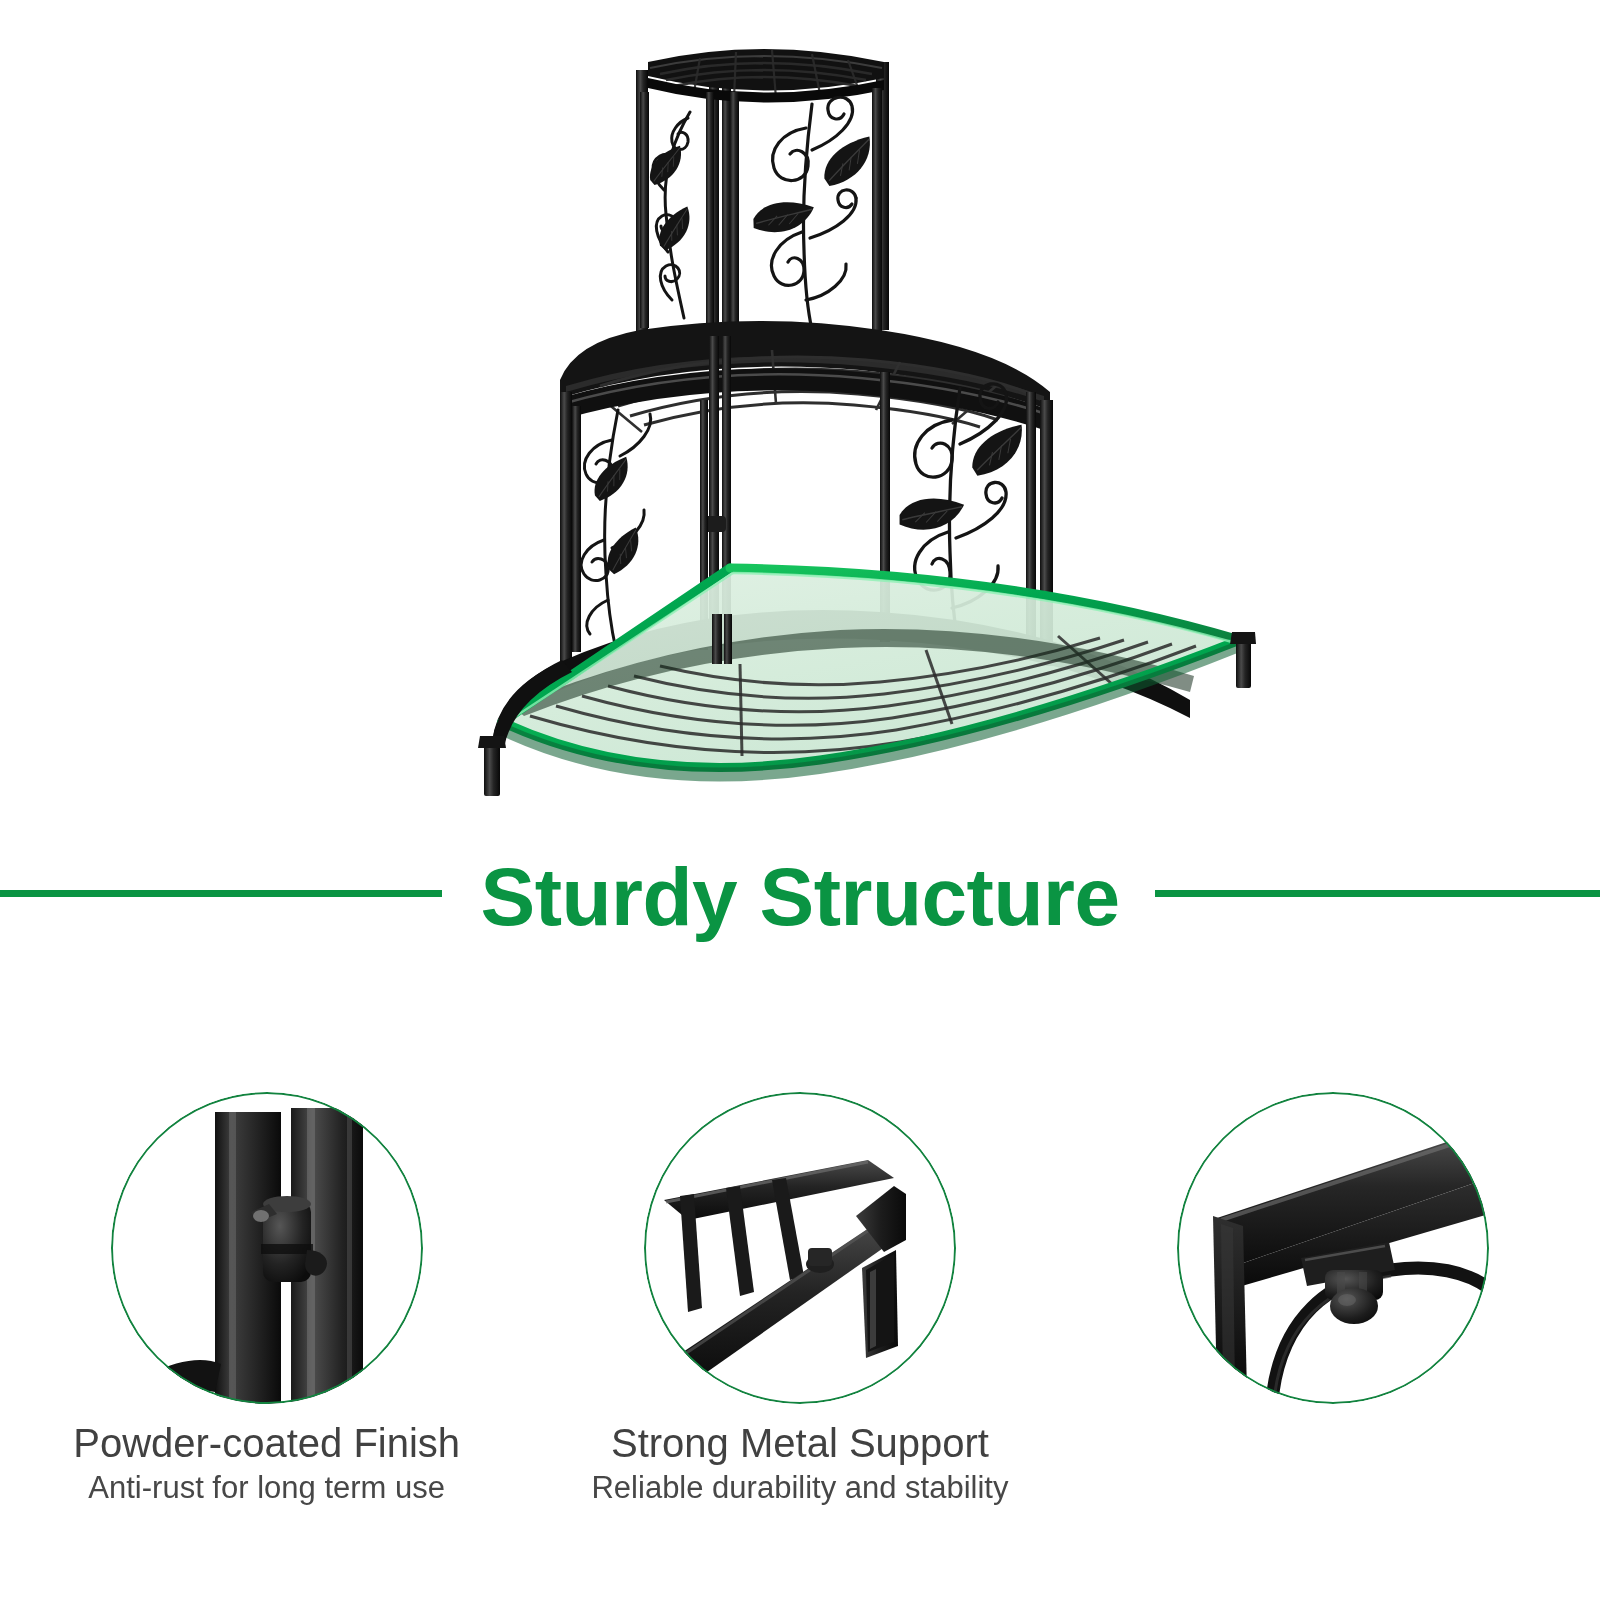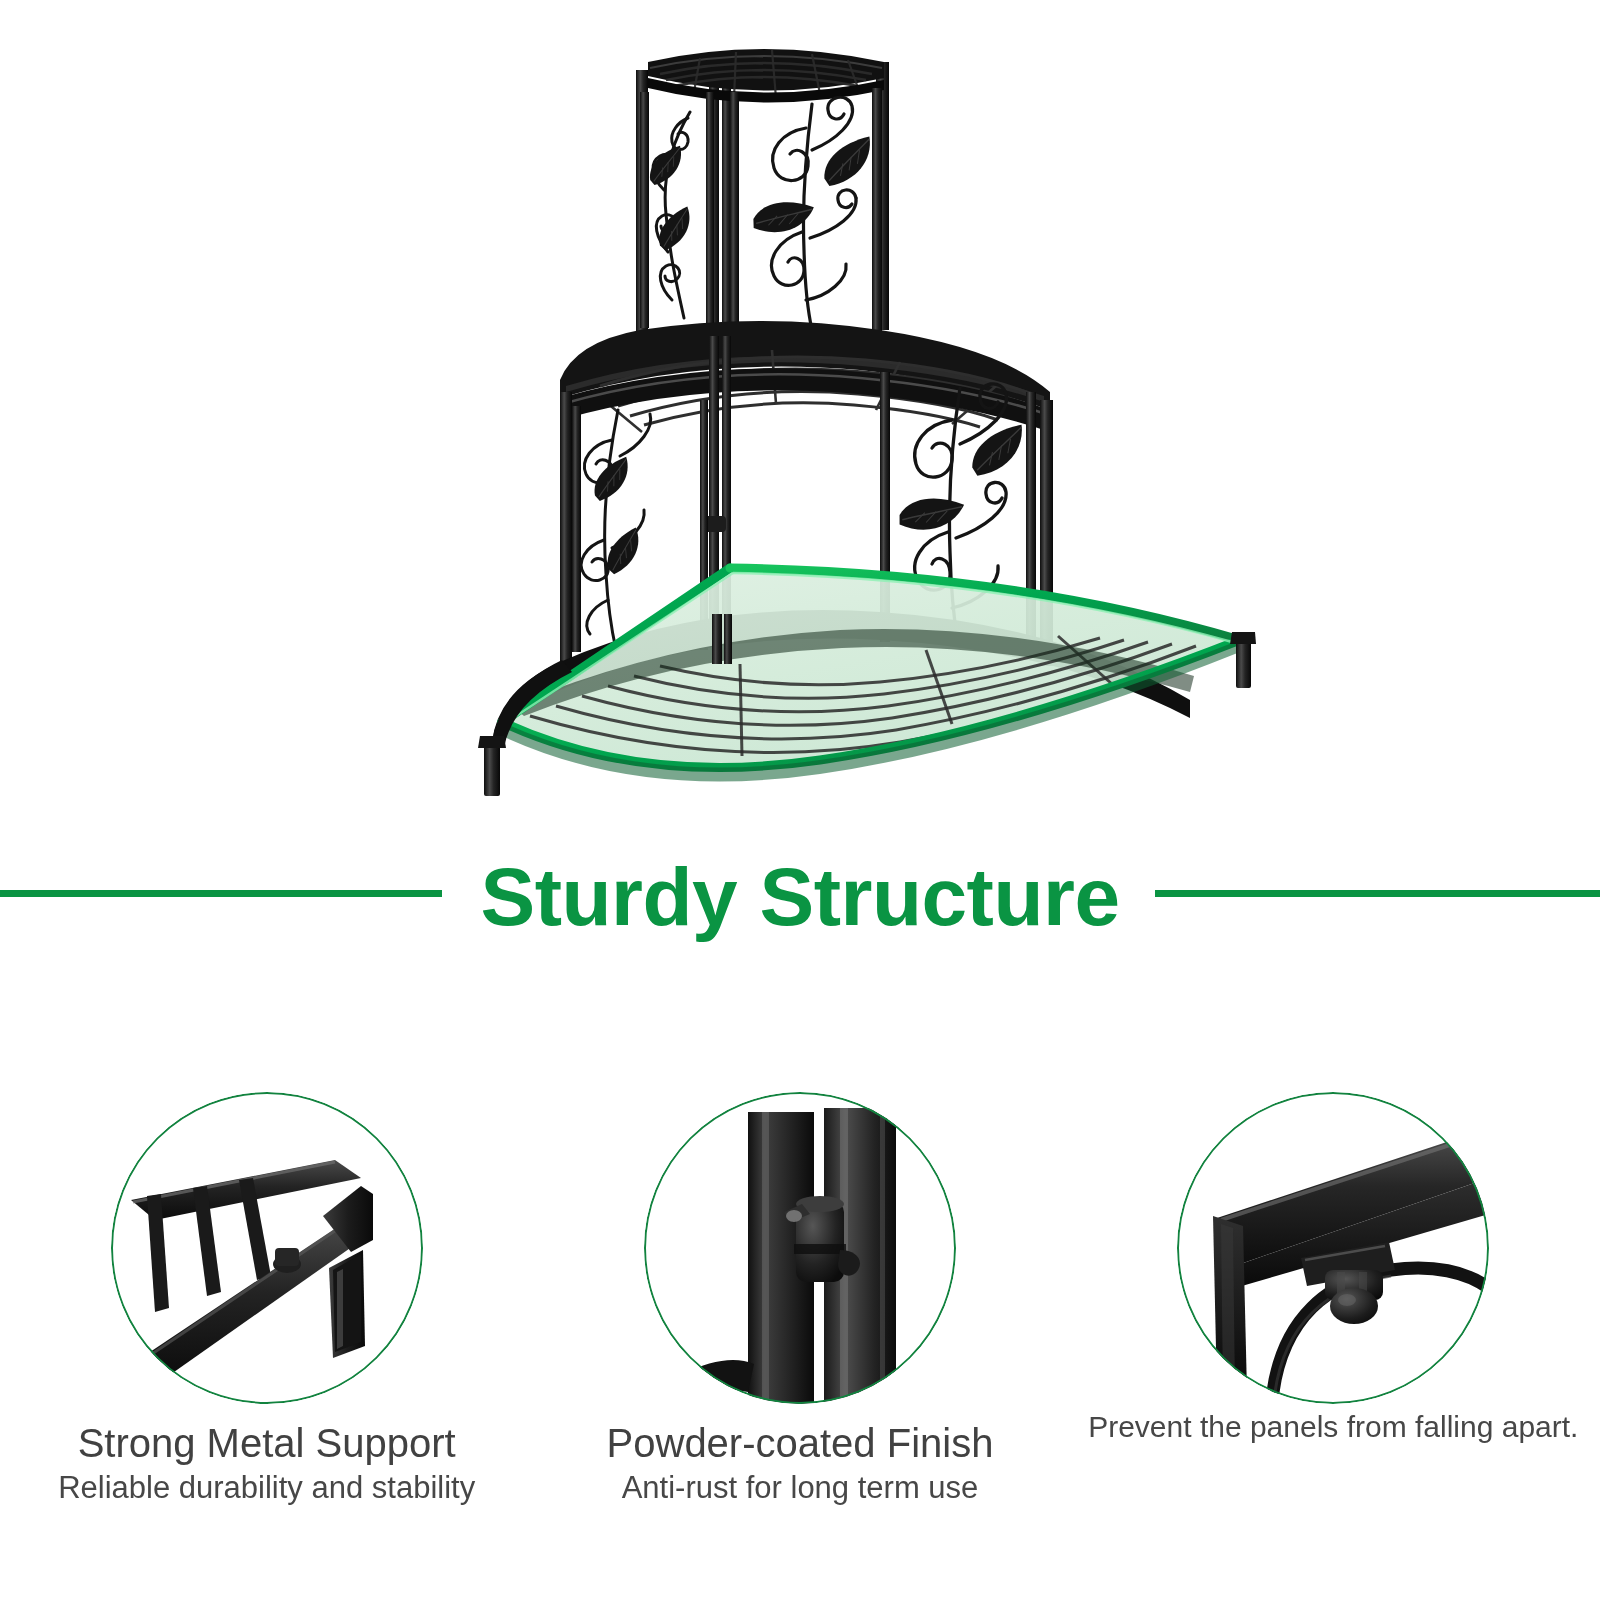--- a/index.html
+++ b/index.html
@@ -303,69 +303,20 @@
   </div>
 
   <div class="title-band">
     <div class="rule rule-left"></div>
     <div class="rule rule-right"></div>
     <div class="hero-title">Sturdy Structure</div>
   </div>
 
   <div class="features">
 
-    <div class="feature f2">
-      <div class="circle-wrap">
-        <svg viewBox="0 0 312 312" xmlns="http://www.w3.org/2000/svg">
-          <defs>
-            <linearGradient id="m1" x1="0" y1="0" x2="0" y2="1">
-              <stop offset="0" stop-color="#4a4a4a"></stop>
-              <stop offset="0.45" stop-color="#232323"></stop>
-              <stop offset="1" stop-color="#0b0b0b"></stop>
-            </linearGradient>
-            <linearGradient id="m2" x1="0" y1="0" x2="1" y2="0">
-              <stop offset="0" stop-color="#3c3c3c"></stop>
-              <stop offset="0.5" stop-color="#1c1c1c"></stop>
-              <stop offset="1" stop-color="#0a0a0a"></stop>
-            </linearGradient>
-            <clipPath id="c2">
-                <circle cx="156" cy="156" r="156"></circle>
-              </clipPath>
-          </defs>
-          <g clip-path="url(#c2)">
-            <rect width="312" height="312" fill="#ffffff"></rect>
-
-            <path d="M20 108 L224 68 L250 86 L44 128 Z" fill="url(#m1)"></path>
-            <path d="M22 110 L224 70" stroke="#6e6e6e" stroke-width="3" fill="none" opacity="0.7"></path>
-
-            <g fill="#1a1a1a">
-              <path d="M36 104 L50 102 L58 216 L44 220 Z"></path>
-              <path d="M82 96 L96 94 L110 200 L96 204 Z"></path>
-              <path d="M128 88 L142 86 L160 184 L146 188 Z"></path>
-            </g>
-
-            <path d="M24 270 L240 126 L262 140 L46 292 Z" fill="url(#m1)"></path>
-            <path d="M26 272 L240 128" stroke="#5e5e5e" stroke-width="3" fill="none" opacity="0.6"></path>
-
-            <path d="M212 124 L250 94 L262 102 L262 148 L240 160 Z" fill="url(#m2)"></path>
-
-            <path d="M218 176 L252 158 L254 254 L222 266 Z" fill="url(#m2)"></path>
-            <path d="M222 178 L250 162 L250 250 L224 260 Z" fill="#141414"></path>
-            <path d="M226 180 L232 177 L232 254 L226 257 Z" fill="#525252" opacity="0.65"></path>
-
-            <ellipse cx="176" cy="172" rx="14" ry="9" fill="#1f1f1f"></ellipse>
-            <rect x="164" y="156" width="24" height="18" rx="4" fill="#262626"></rect>
-          </g>
-        </svg>
-        <div class="circle-ring"></div>
-      </div>
-      <div class="cap-title">Strong Metal Support</div>
-      <div class="cap-sub">Reliable durability and stability</div>
-    </div>
-
     <div class="feature f1">
       <div class="circle-wrap">
         <svg viewBox="0 0 312 312" xmlns="http://www.w3.org/2000/svg">
           <defs>
             <linearGradient id="p1a" x1="0" y1="0" x2="1" y2="0">
               <stop offset="0" stop-color="#101010"></stop>
               <stop offset="0.25" stop-color="#3f3f3f"></stop>
               <stop offset="0.55" stop-color="#2a2a2a"></stop>
               <stop offset="1" stop-color="#0a0a0a"></stop>
             </linearGradient>
@@ -404,20 +355,69 @@
 
             <path d="M40 282 C66 268 92 264 110 272 L104 300 C80 296 58 294 42 298 Z" fill="#121212"></path>
           </g>
         </svg>
         <div class="circle-ring"></div>
       </div>
       <div class="cap-title">Powder-coated Finish</div>
       <div class="cap-sub">Anti-rust for long term use</div>
     </div>
 
+    <div class="feature f2">
+      <div class="circle-wrap">
+        <svg viewBox="0 0 312 312" xmlns="http://www.w3.org/2000/svg">
+          <defs>
+            <linearGradient id="m1" x1="0" y1="0" x2="0" y2="1">
+              <stop offset="0" stop-color="#4a4a4a"></stop>
+              <stop offset="0.45" stop-color="#232323"></stop>
+              <stop offset="1" stop-color="#0b0b0b"></stop>
+            </linearGradient>
+            <linearGradient id="m2" x1="0" y1="0" x2="1" y2="0">
+              <stop offset="0" stop-color="#3c3c3c"></stop>
+              <stop offset="0.5" stop-color="#1c1c1c"></stop>
+              <stop offset="1" stop-color="#0a0a0a"></stop>
+            </linearGradient>
+            <clipPath id="c2">
+                <circle cx="156" cy="156" r="156"></circle>
+              </clipPath>
+          </defs>
+          <g clip-path="url(#c2)">
+            <rect width="312" height="312" fill="#ffffff"></rect>
+
+            <path d="M20 108 L224 68 L250 86 L44 128 Z" fill="url(#m1)"></path>
+            <path d="M22 110 L224 70" stroke="#6e6e6e" stroke-width="3" fill="none" opacity="0.7"></path>
+
+            <g fill="#1a1a1a">
+              <path d="M36 104 L50 102 L58 216 L44 220 Z"></path>
+              <path d="M82 96 L96 94 L110 200 L96 204 Z"></path>
+              <path d="M128 88 L142 86 L160 184 L146 188 Z"></path>
+            </g>
+
+            <path d="M24 270 L240 126 L262 140 L46 292 Z" fill="url(#m1)"></path>
+            <path d="M26 272 L240 128" stroke="#5e5e5e" stroke-width="3" fill="none" opacity="0.6"></path>
+
+            <path d="M212 124 L250 94 L262 102 L262 148 L240 160 Z" fill="url(#m2)"></path>
+
+            <path d="M218 176 L252 158 L254 254 L222 266 Z" fill="url(#m2)"></path>
+            <path d="M222 178 L250 162 L250 250 L224 260 Z" fill="#141414"></path>
+            <path d="M226 180 L232 177 L232 254 L226 257 Z" fill="#525252" opacity="0.65"></path>
+
+            <ellipse cx="176" cy="172" rx="14" ry="9" fill="#1f1f1f"></ellipse>
+            <rect x="164" y="156" width="24" height="18" rx="4" fill="#262626"></rect>
+          </g>
+        </svg>
+        <div class="circle-ring"></div>
+      </div>
+      <div class="cap-title">Strong Metal Support</div>
+      <div class="cap-sub">Reliable durability and stability</div>
+    </div>
+
     <div class="feature f3">
       <div class="circle-wrap">
         <svg viewBox="0 0 312 312" xmlns="http://www.w3.org/2000/svg">
           <defs>
             <linearGradient id="s1" x1="0" y1="0" x2="0" y2="1">
               <stop offset="0" stop-color="#4e4e4e"></stop>
               <stop offset="0.4" stop-color="#262626"></stop>
               <stop offset="1" stop-color="#0c0c0c"></stop>
             </linearGradient>
             <linearGradient id="s2" x1="0" y1="0" x2="0" y2="1">
@@ -452,17 +452,16 @@
 
             <rect x="148" y="178" width="58" height="30" rx="8" fill="url(#boltg)"></rect>
             <rect x="160" y="180" width="8" height="26" fill="#4a4a4a" opacity="0.6"></rect>
             <rect x="182" y="180" width="8" height="26" fill="#4a4a4a" opacity="0.5"></rect>
             <ellipse cx="177" cy="214" rx="24" ry="18" fill="url(#boltg)"></ellipse>
             <ellipse cx="170" cy="208" rx="9" ry="6" fill="#6a6a6a" opacity="0.5"></ellipse>
           </g>
         </svg>
         <div class="circle-ring"></div>
       </div>
-      <div class="cap-sub">Prevent the panels from falling apart.</div>
     </div>
 
   </div>
 </div>
 
 </body></html>

